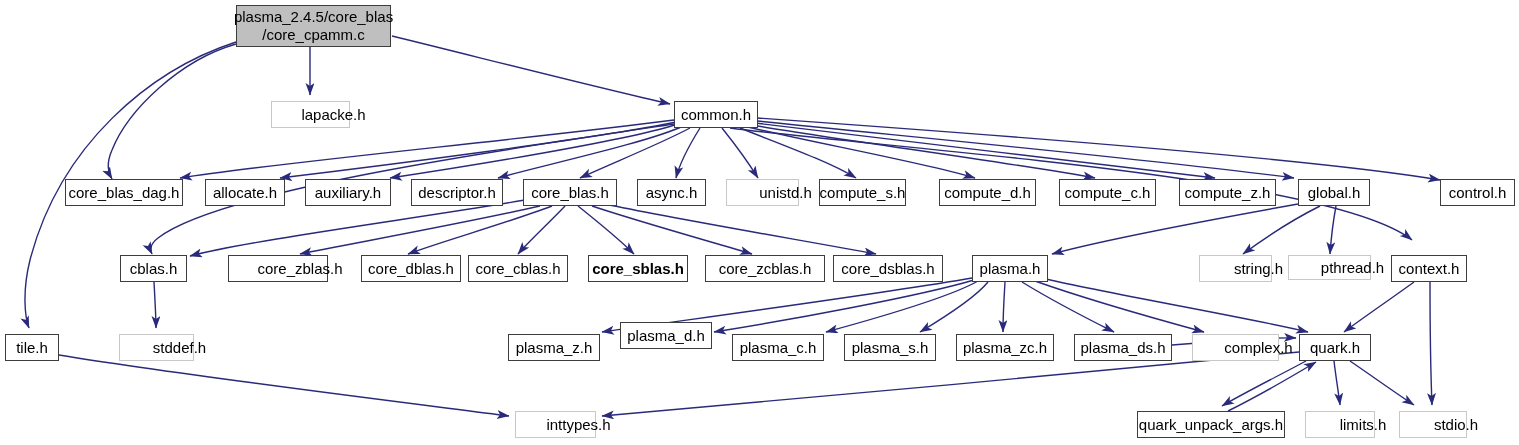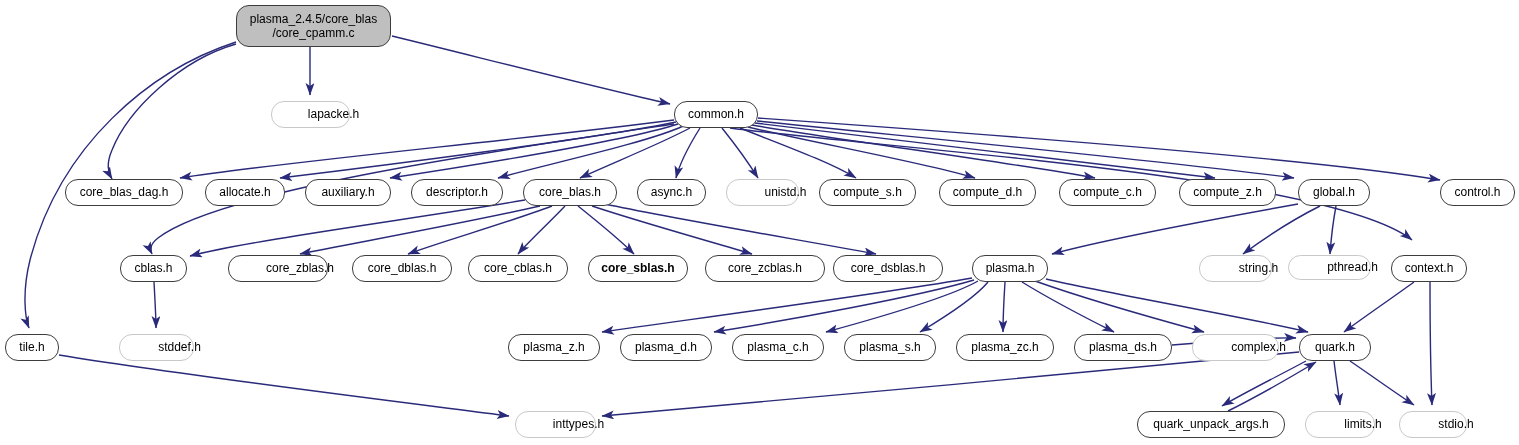--- a/index.html
+++ b/index.html
@@ -1,21 +1,21 @@
 <!DOCTYPE html>
 <html><head>
 <meta charset="utf-8">
 <style>
   html,body{margin:0;padding:0;background:#ffffff;}
   #canvas{position:relative;width:1519px;height:445px;background:#ffffff;
           font-family:"Liberation Sans","DejaVu Sans",sans-serif;overflow:hidden;}
   #edges{position:absolute;left:0;top:0;width:1519px;height:445px;}
   .node{position:absolute;box-sizing:border-box;display:flex;align-items:center;
         justify-content:center;text-align:center;background:#ffffff;
-        font-size:12px;color:#000000;line-height:1.18;white-space:pre;border-radius:13px;}
+        font-size:15px;color:#000000;line-height:1.18;white-space:pre;}
   .node.local{border:1px solid #3d3d3d;}
   .node.sys{border:1px solid #c8c8c8;padding-left:46px;}
   .node.root{border:1px solid #3d3d3d;background:#bfbfbf;}
 </style>
 </head>
 <body>
 
 <div id="canvas">
   <svg id="edges" viewBox="0 0 1519 445" xmlns="http://www.w3.org/2000/svg">
     <defs>
@@ -78,41 +78,41 @@
 /core_cpamm.c</div>
       <div class="node sys" style="left: 271px; top: 101px; width: 79px; height: 27px;">lapacke.h</div>
       <div class="node local" style="left: 674px; top: 101px; width: 84px; height: 27px;">common.h</div>
       <div class="node local" style="left: 65px; top: 179px; width: 118px; height: 27px;">core_blas_dag.h</div>
       <div class="node local" style="left: 205px; top: 179px; width: 80px; height: 27px;">allocate.h</div>
       <div class="node local" style="left: 305px; top: 179px; width: 86px; height: 27px;">auxiliary.h</div>
       <div class="node local" style="left: 411px; top: 179px; width: 92px; height: 27px;">descriptor.h</div>
       <div class="node local" style="left: 523px; top: 179px; width: 94px; height: 27px;">core_blas.h</div>
       <div class="node local" style="left: 637px; top: 179px; width: 69px; height: 27px;">async.h</div>
       <div class="node sys" style="left: 726px; top: 179px; width: 73px; height: 27px;">unistd.h</div>
-      <div class="node local" style="left: 819px; top: 179px; width: 97px; height: 27px;">compute_s.h</div>
+      <div class="node local" style="left: 819px; top: 179px; width: 87px; height: 27px;">compute_s.h</div>
       <div class="node local" style="left: 939px; top: 179px; width: 97px; height: 27px;">compute_d.h</div>
       <div class="node local" style="left: 1059px; top: 179px; width: 97px; height: 27px;">compute_c.h</div>
       <div class="node local" style="left: 1179px; top: 179px; width: 97px; height: 27px;">compute_z.h</div>
       <div class="node local" style="left: 1298px; top: 179px; width: 72px; height: 27px;">global.h</div>
       <div class="node local" style="left: 1440px; top: 179px; width: 75px; height: 27px;">control.h</div>
       <div class="node local" style="left: 120px; top: 255px; width: 67px; height: 27px;">cblas.h</div>
       <div class="node local" style="left: 228px; top: 255px; width: 100px; height: 27px; padding-left: 44px;">core_zblas.h</div>
-      <div class="node local" style="left: 352px; top: 255px; width: 100px; height: 27px;">core_dblas.h</div>
+      <div class="node local" style="left: 361px; top: 255px; width: 100px; height: 27px;">core_dblas.h</div>
       <div class="node local" style="left: 468px; top: 255px; width: 100px; height: 27px;">core_cblas.h</div>
       <div class="node local" style="left: 588px; top: 255px; width: 100px; height: 27px; font-weight: bold;">core_sblas.h</div>
       <div class="node local" style="left: 705px; top: 255px; width: 120px; height: 27px;">core_zcblas.h</div>
       <div class="node local" style="left: 833px; top: 255px; width: 110px; height: 27px;">core_dsblas.h</div>
       <div class="node local" style="left: 972px; top: 255px; width: 76px; height: 27px;">plasma.h</div>
       <div class="node sys" style="left: 1199px; top: 255px; width: 73px; height: 27px;">string.h</div>
       <div class="node sys" style="left: 1288px; top: 255px; width: 83px; height: 25px;">pthread.h</div>
       <div class="node local" style="left: 1391px; top: 255px; width: 76px; height: 27px;">context.h</div>
       <div class="node local" style="left: 5px; top: 334px; width: 54px; height: 27px;">tile.h</div>
       <div class="node sys" style="left: 119px; top: 334px; width: 75px; height: 27px;">stddef.h</div>
       <div class="node local" style="left: 508px; top: 334px; width: 92px; height: 27px;">plasma_z.h</div>
-      <div class="node local" style="left: 620px; top: 334px; width: 92px; height: 27px;">plasma_d.h</div>
+      <div class="node local" style="left: 620px; top: 322px; width: 92px; height: 27px;">plasma_d.h</div>
       <div class="node local" style="left: 732px; top: 334px; width: 92px; height: 27px;">plasma_c.h</div>
       <div class="node local" style="left: 844px; top: 334px; width: 92px; height: 27px;">plasma_s.h</div>
       <div class="node local" style="left: 956px; top: 334px; width: 98px; height: 27px;">plasma_zc.h</div>
       <div class="node local" style="left: 1074px; top: 334px; width: 98px; height: 27px;">plasma_ds.h</div>
       <div class="node sys" style="left: 1192px; top: 334px; width: 87px; height: 27px;">complex.h</div>
       <div class="node local" style="left: 1299px; top: 334px; width: 72px; height: 27px;">quark.h</div>
       <div class="node sys" style="left: 515px; top: 411px; width: 81px; height: 27px;">inttypes.h</div>
       <div class="node local" style="left: 1137px; top: 411px; width: 148px; height: 27px;">quark_unpack_args.h</div>
       <div class="node sys" style="left: 1305px; top: 411px; width: 70px; height: 27px;">limits.h</div>
       <div class="node sys" style="left: 1399px; top: 411px; width: 68px; height: 27px;">stdio.h</div>

